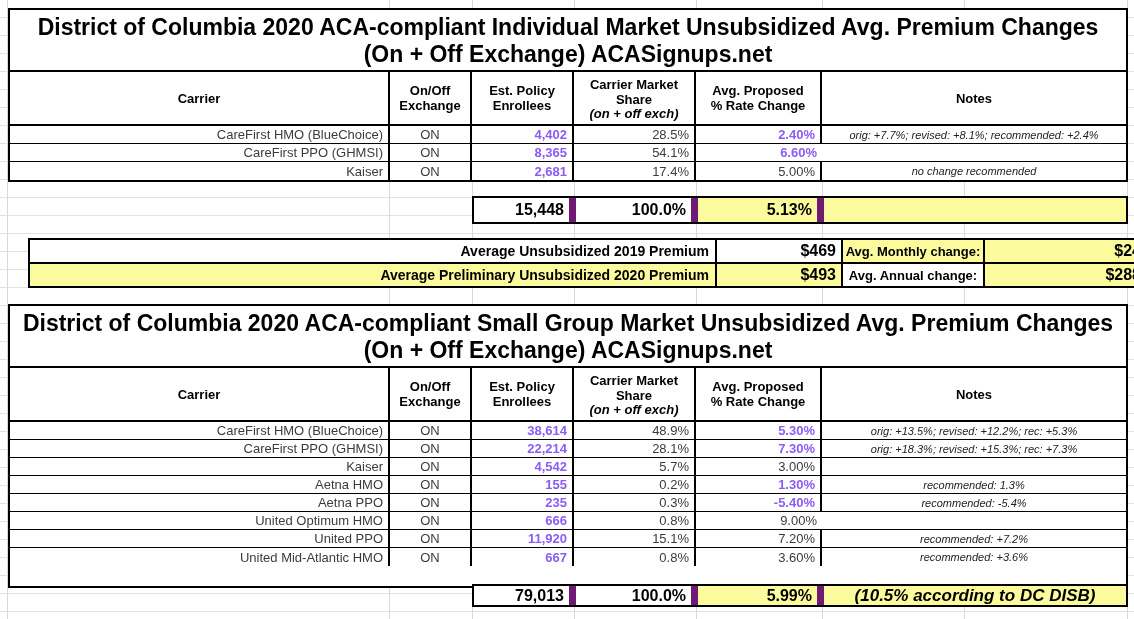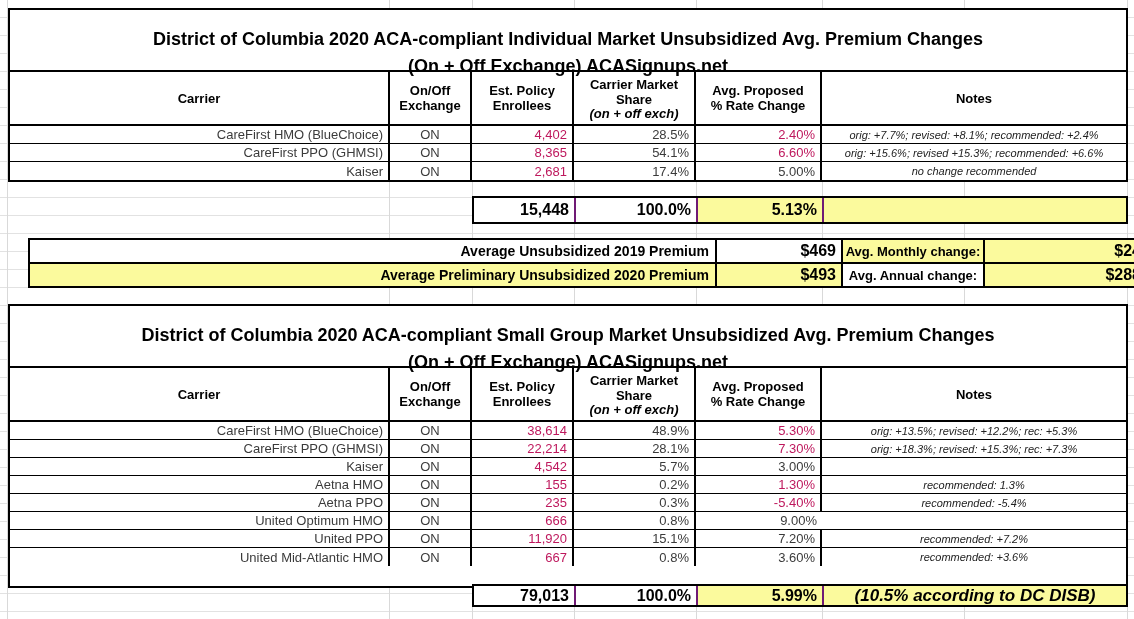--- a/index.html
+++ b/index.html
@@ -19,41 +19,41 @@
       linear-gradient(#d9d9d9,#d9d9d9) 696px 0/1px 100% no-repeat,
       linear-gradient(#d9d9d9,#d9d9d9) 822px 0/1px 100% no-repeat,
       linear-gradient(#d9d9d9,#d9d9d9) 964px 0/1px 100% no-repeat,
       linear-gradient(#d9d9d9,#d9d9d9) 1127px 0/1px 100% no-repeat,
       repeating-linear-gradient(to bottom, transparent 0 17px, #e2e2e2 17px 18px);
   }
   .tbl { position:absolute; left:8px; width:1120px; border:2px solid #000; background:#fff; z-index:2; }
   .tbl1 { top:8px; height:174px; }
   .tbl2 { top:304px; height:284px; }
   .title { height:62px; border-bottom:2px solid #000; text-align:center; font-weight:bold;
-           font-size:18px; line-height:27px; padding-top:16px; }
+           font-size:23px; line-height:27px; padding-top:4px; }
   .hdr, .row { display:grid; grid-template-columns:380px 82px 102px 122px 126px 304px; }
   .hdr { height:54px; border-bottom:2px solid #000; }
   .hcell { border-right:2px solid #000; display:flex; flex-direction:column; justify-content:center;
            align-items:center; text-align:center; font-weight:bold; font-size:13px; line-height:15px; }
   .hcell:last-child, .c:last-child { border-right:none; }
   .hsub { font-size:13px; font-style:italic; line-height:13px; }
   .row { height:18px; border-bottom:1px solid #000; }
   .rows .row:last-child { border-bottom:none; }
   .c { border-right:2px solid #000; display:flex; align-items:center; font-size:13px; color:#3b3b3b;
        white-space:nowrap; overflow:hidden; }
   .c.right { justify-content:flex-end; padding-right:5px; }
   .c.center { justify-content:center; }
-  .c.bold { font-weight:normal; color:#be185d; }
+  .c.bold { font-weight:bold; color:#8b5cf6; }
   .c.note { font-style:italic; font-size:11px; color:#222; justify-content:center; }
   .totalrow { position:absolute; left:472px; width:656px; display:grid;
               grid-template-columns:102px 122px 126px 302px; border:2px solid #000; background:#fff;
               z-index:3; font-weight:bold; }
   .t1total { top:196px; height:28px; font-size:16px; }
   .t2total { top:584px; height:23px; font-size:16px; }
-  .tc { border-right:2px solid #701a75; display:flex; align-items:center; justify-content:flex-end;
+  .tc { border-right:7px solid #701a75; display:flex; align-items:center; justify-content:flex-end;
         padding-right:5px; white-space:nowrap; overflow:hidden; }
   .tc:last-child { border-right:none; }
   .tc.hl { background:var(--hl,#FBFA9D); }
   .tc.notecell { justify-content:center; font-style:italic; font-size:17px; padding-right:0; }
   .midsec { position:absolute; left:8px; top:238px; width:1120px; height:50px; border:2px solid #000;
             display:grid; grid-template-columns:687px 126px 142px 161px; grid-template-rows:24px 22px;
             background:#fff; z-index:3; font-weight:bold;margin-left:20px; }
   .mc { display:flex; align-items:center; white-space:nowrap; overflow:hidden; }
   .mc.br { border-right:2px solid #000; }
   .mc.bb { border-bottom:2px solid #000; }
@@ -106,21 +106,20 @@
         <div class="c right">28.5%</div>
         <div class="c right bold">2.40%</div>
         <div class="c note">orig: +7.7%; revised: +8.1%; recommended: +2.4%</div>
       </div>
       <div class="row">
         <div class="c right">CareFirst PPO (GHMSI)</div>
         <div class="c center">ON</div>
         <div class="c right bold">8,365</div>
         <div class="c right">54.1%</div>
         <div class="c right bold">6.60%</div>
-        <div class="c note">orig: +15.6%; revised +15.3%; recommended: +6.6%</div>
       </div>
       <div class="row">
         <div class="c right">Kaiser</div>
         <div class="c center">ON</div>
         <div class="c right bold">2,681</div>
         <div class="c right">17.4%</div>
         <div class="c right">5.00%</div>
         <div class="c note">no change recommended</div>
       </div>
     </div>

